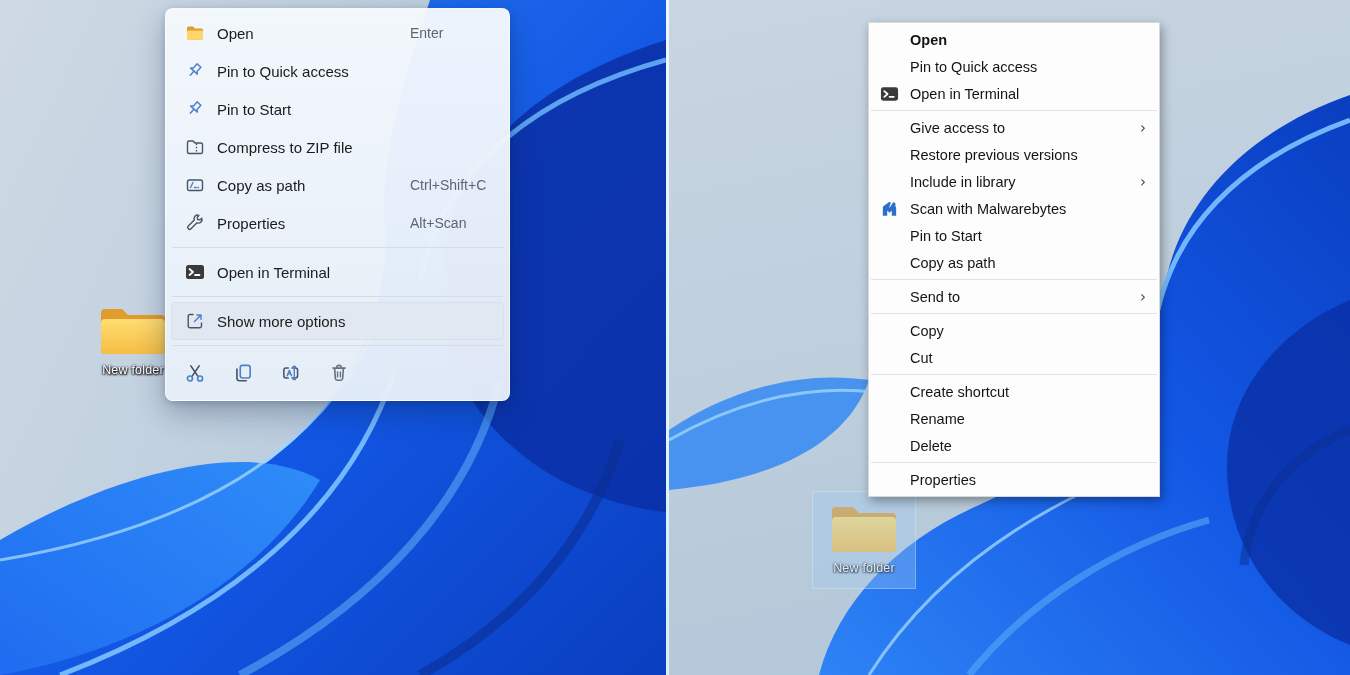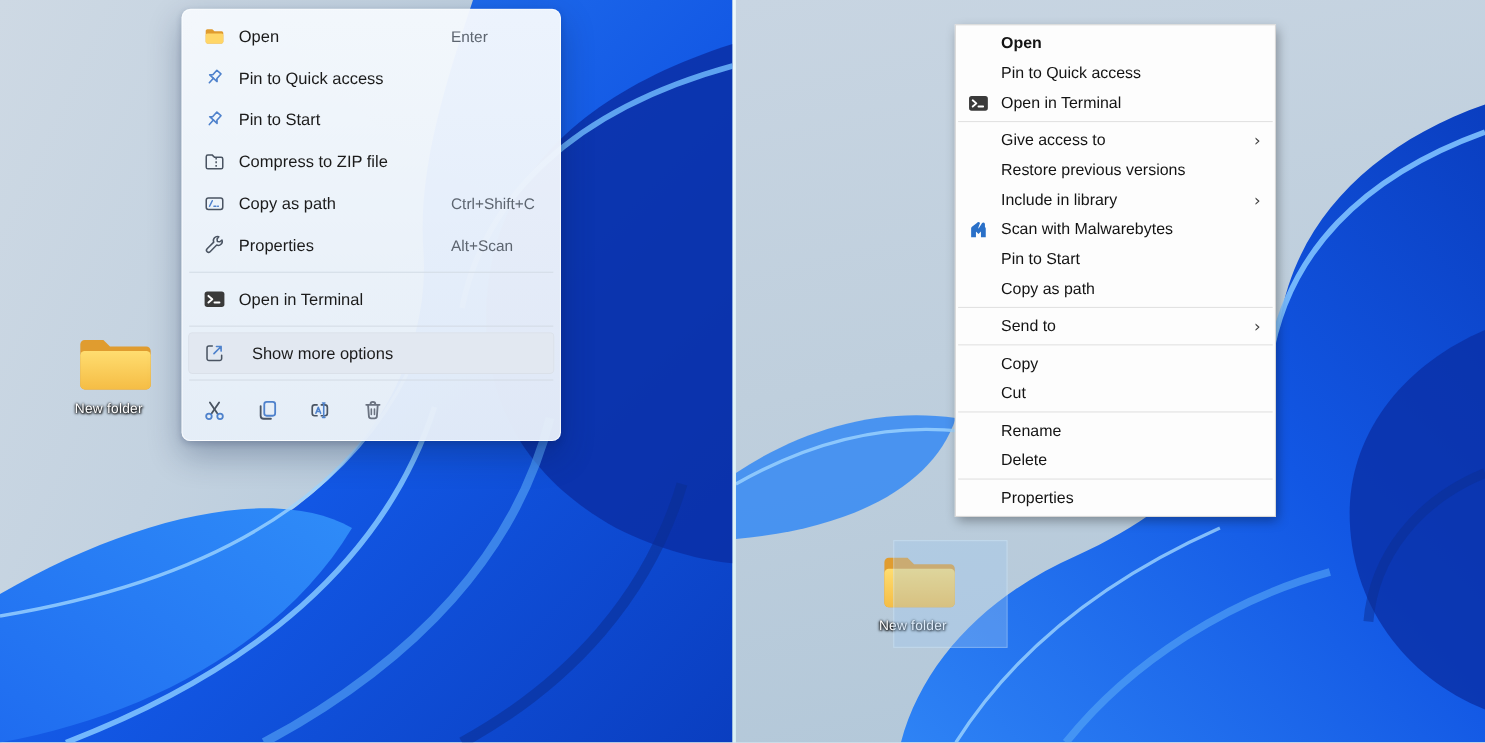--- a/index.html
+++ b/index.html
@@ -9,40 +9,40 @@
 
   
   .half { position:absolute; top:0; height:675px; overflow:hidden; }
   .half.left  { left:0; width:666px;  background:linear-gradient(115deg,#ced9e4 0%,#c3d2e0 35%,#b3c8da 70%,#a9c1d6 100%); }
   .half.right { left:669px; width:681px; background:linear-gradient(168deg,#c8d5e2 0%,#bfcfdd 45%,#b0c6d8 100%); }
   .half svg.wall { position:absolute; inset:0; display:block; }
   .divider { position:absolute; top:0; left:666px; width:3px; height:675px;
     background:linear-gradient(#eef8fa,#d9f0f4); z-index:5; }
 
   
-  .folder { position:absolute; width:130px; text-align:left; z-index:2; }
+  .folder { position:absolute; width:130px; text-align:center; z-index:2; }
   .folder .ficon { display:inline-block; }
   .folder .flabel { margin-top:1px; font-size:12.5px; color:#fff; letter-spacing:.2px;
     text-shadow:0 0 2px #000, 1px 1px 2px rgba(0,0,0,.95), -1px 1px 2px rgba(0,0,0,.6); }
   .folder.sel::before { content:""; position:absolute; left:14px; top:-6px; width:102px; height:96px;
     background:rgba(160,200,240,.35); outline:1px solid rgba(200,228,250,.55); }
   .folder.left-f  { left:68px;  top:300px; }
   .folder.right-f { left:130px; top:498px; }
 
   
   .w11menu { position:absolute; left:165px; top:8px; width:345px; z-index:10;
     background:linear-gradient(180deg, rgba(244,248,253,.97), rgba(230,238,248,.97));
     border:1px solid rgba(255,255,255,.65); border-radius:8px; padding:5px;
     box-shadow:0 12px 30px rgba(10,30,70,.30), 0 2px 6px rgba(10,30,70,.18); }
   .w11menu .item { position:relative; display:flex; align-items:center; height:38px;
     padding-left:14px; border-radius:4px; cursor:default; }
   .w11menu .item .micon { width:20px; height:20px; margin-right:12px; flex:0 0 20px; }
   .w11menu .item .mlabel { font-size:15px; color:#1b1b1b; }
   .w11menu .item .mshortcut { position:absolute; left:239px; font-size:14px; color:#5d6570; }
-  .w11menu .item.hl { background:#e2e8f1; box-shadow:inset 0 0 0 1px rgba(0,0,0,.03);gap:12px; }
+  .w11menu .item.hl { background:#e2e8f1; box-shadow:inset 0 0 0 1px rgba(0,0,0,.03); }
   .w11menu .sep { height:1px; background:#d4dce6; margin:5px 1px; }
   .qrow { display:flex; align-items:center; height:44px; padding-left:12px; }
   .qbtn { width:24px; height:24px; margin-right:24px; display:flex; align-items:center;
     justify-content:center; border-radius:4px; }
 
   
   .clmenu { position:absolute; left:199px; top:22px; width:292px; z-index:10;
     background:#fdfdfd; border:1px solid #d8d8d8; padding:3px 1px;
     box-shadow:2px 4px 10px rgba(0,0,0,.35); }
   .clmenu .item { position:relative; display:flex; align-items:center; height:27px;
@@ -162,20 +162,23 @@
         </div>
       <div class="sep"></div>
       <div class="item">
           <span>Copy</span>
         </div>
       <div class="item">
           <span>Cut</span>
         </div>
       <div class="sep"></div>
       <div class="item">
+          <span>Create shortcut</span>
+        </div>
+      <div class="item">
           <span>Rename</span>
         </div>
       <div class="item">
           <span>Delete</span>
         </div>
       <div class="sep"></div>
       <div class="item">
           <span>Properties</span>
         </div>
     </div>

